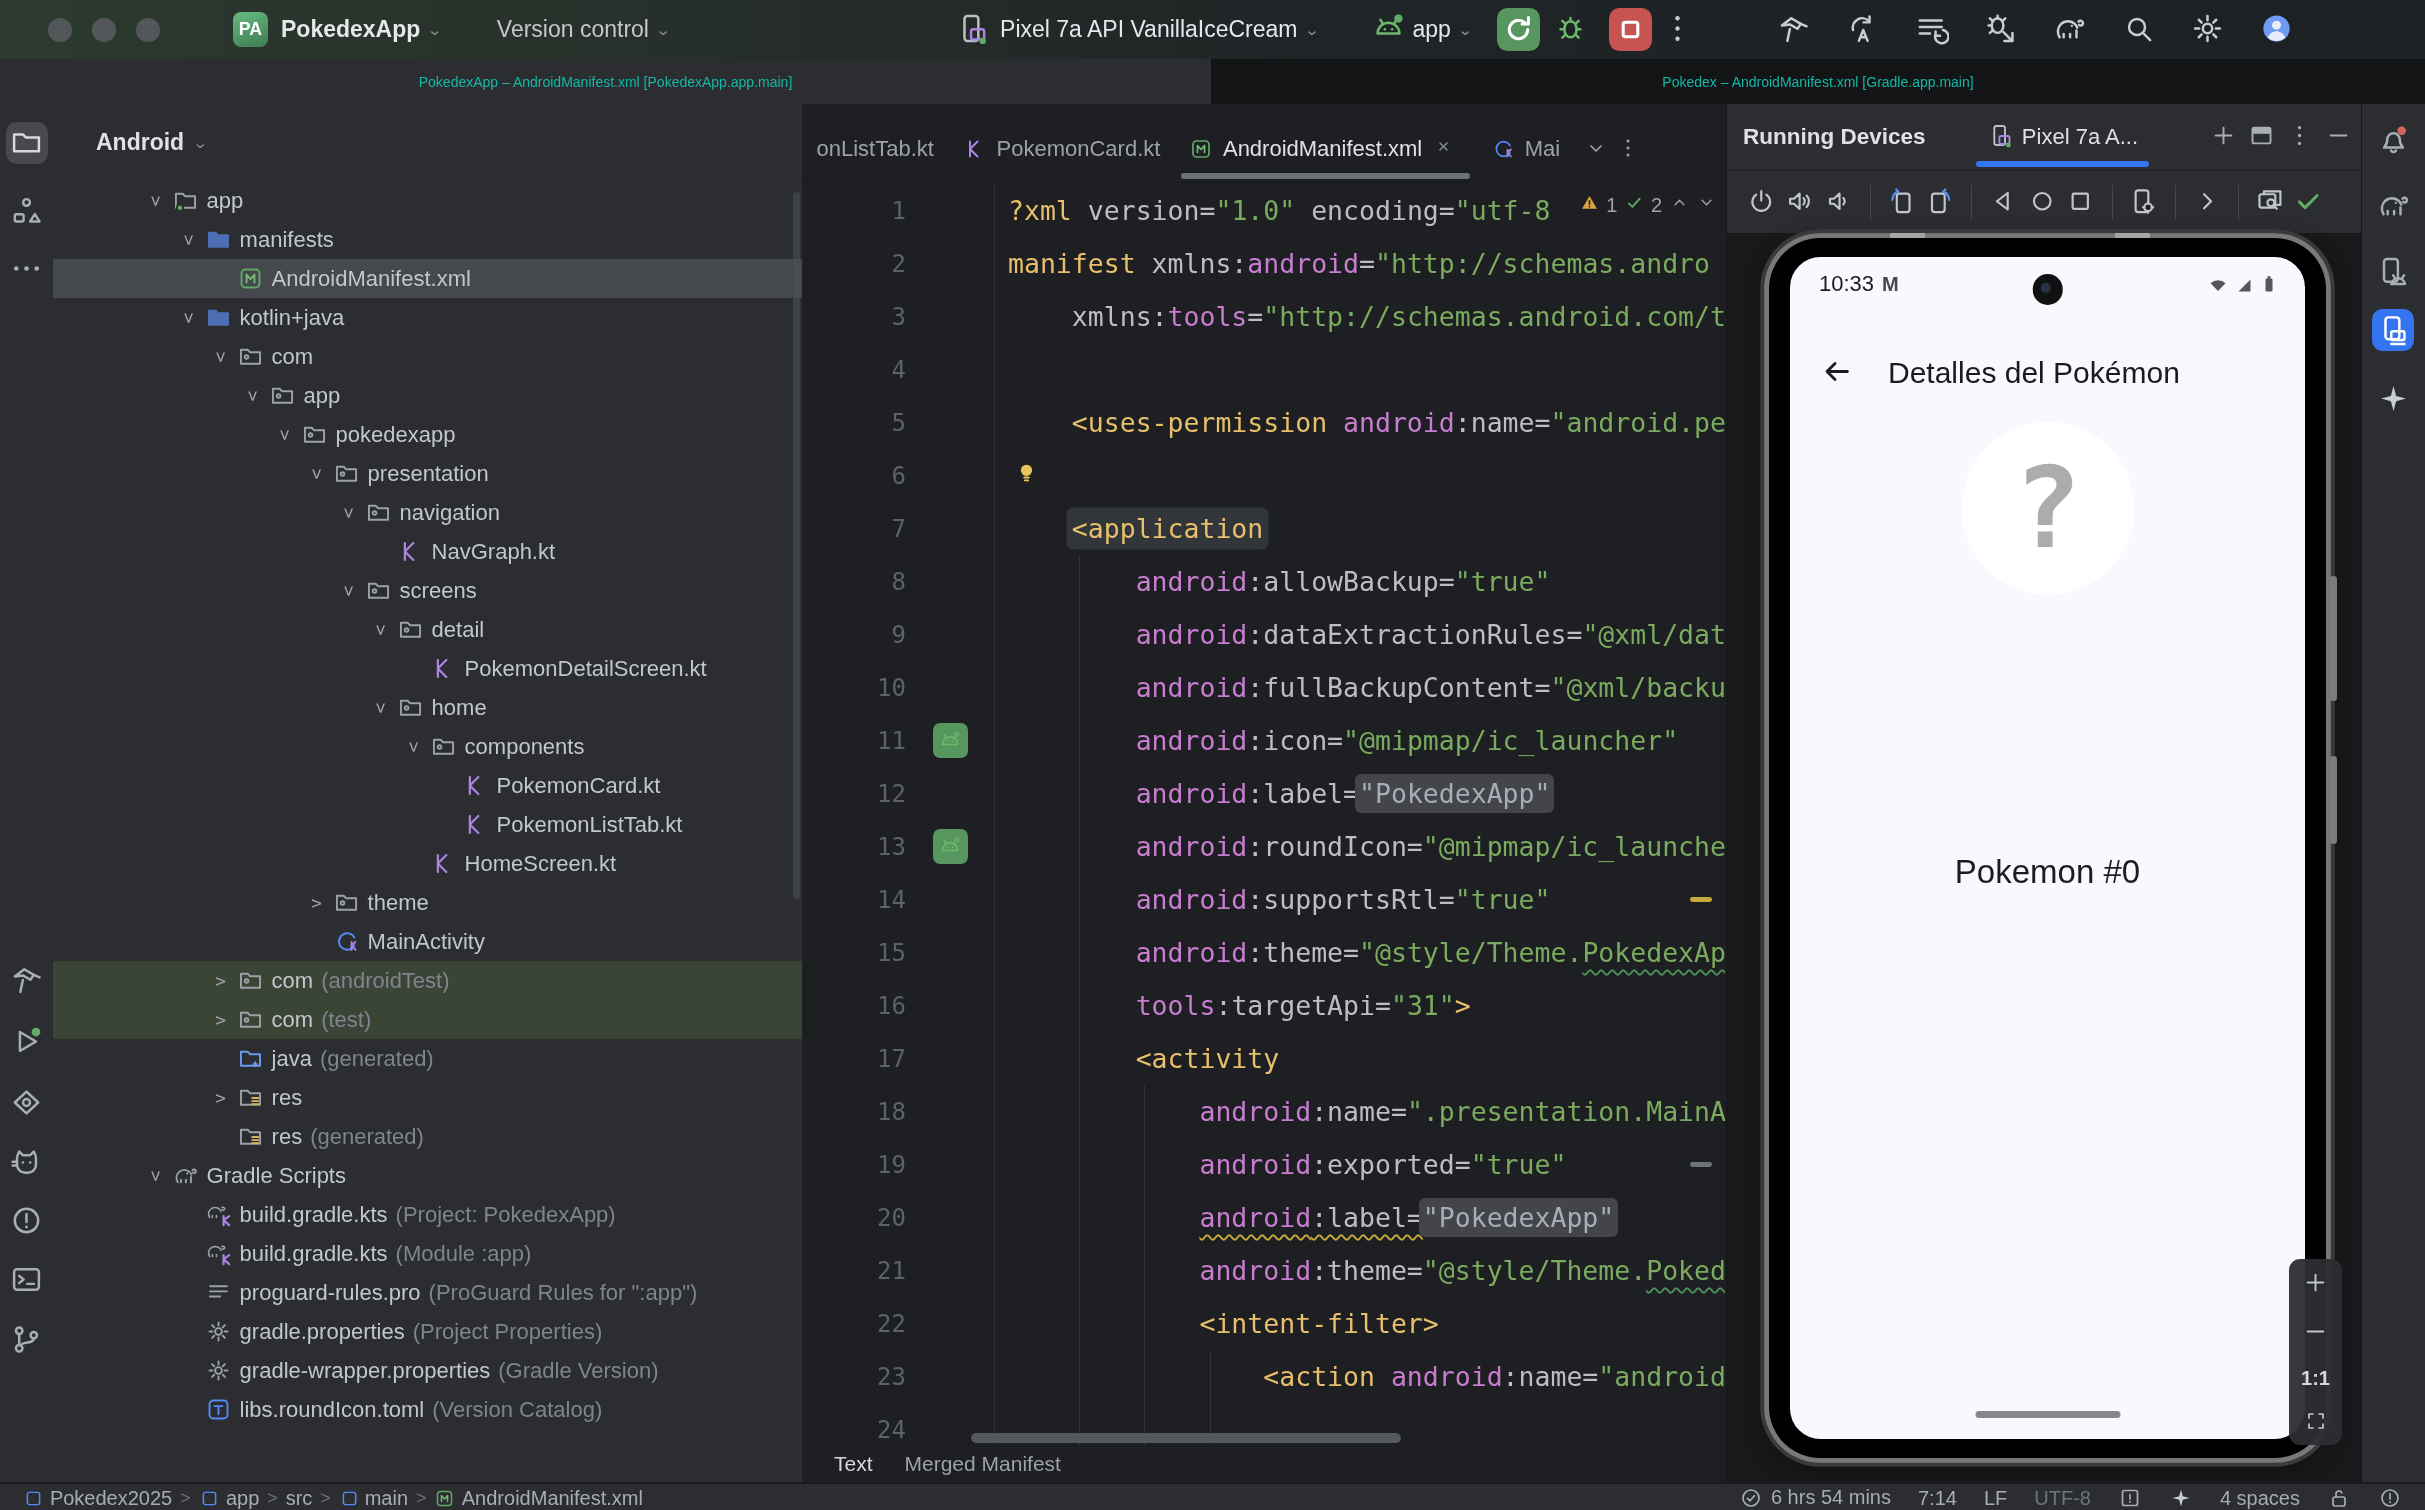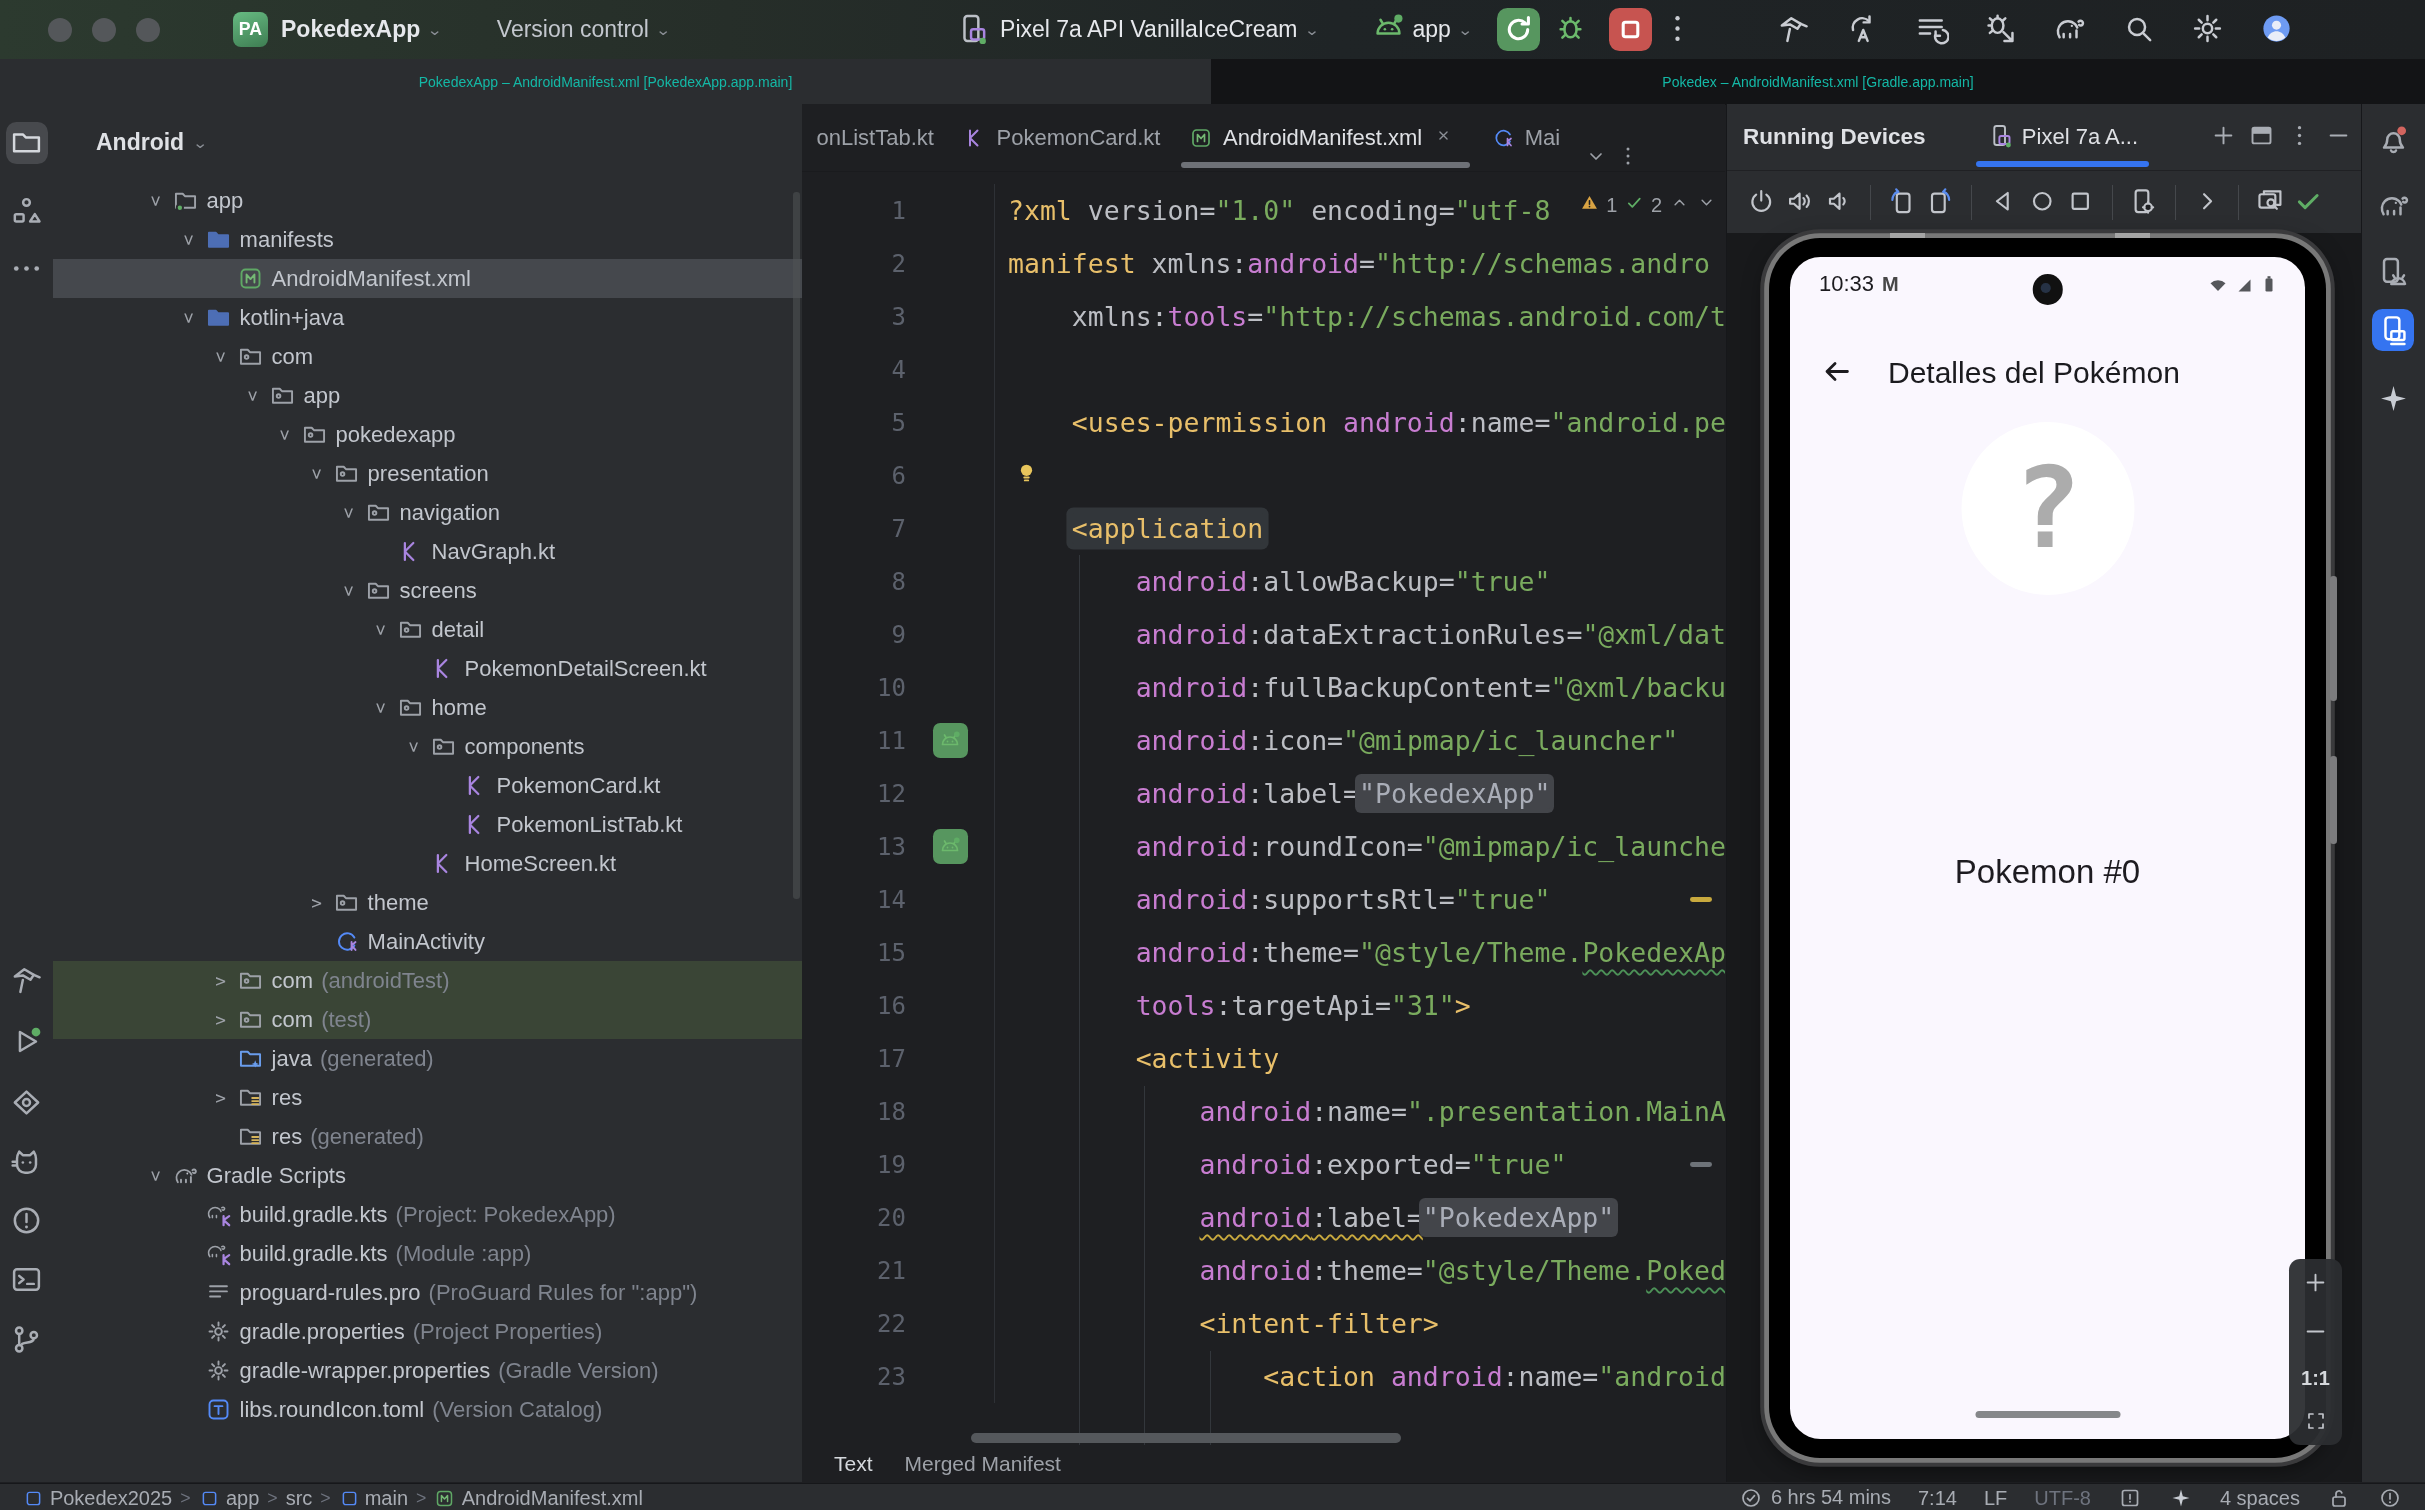--- a/index.html
+++ b/index.html
@@ -53,21 +53,21 @@
   .trow .arrow{width:29px;color:#9DA1A8;font-size:17.7px;display:inline-flex;justify-content:center;font-family:"DejaVu Sans Mono",monospace;}
   .trow .arrow.open{transform:rotate(90deg);}
   .trow .ticon{width:27px;height:27px;margin:0 8px 0 1.6px;}
   .trow .sfx{color:#7F848E;margin-left:8px;}
   .trow.sel{background:#45484D;}
   .trow.green{background:#3A4536;}
   #proj-scroll{position:absolute;right:2.4px;top:88px;width:6.4px;height:707px;background:#505356;border-radius:3.2px;opacity:.55;}
 
   
   #editor{left:802px;top:104px;width:923px;height:1378px;background:#1E1F22;overflow:hidden;}
-  #tabbar{position:absolute;left:0;top:1px;right:0;height:66px;display:flex;align-items:flex-end;border-bottom:0.8px solid #1A1B1E;}
+  #tabbar{position:absolute;left:0;top:12px;right:0;height:66px;display:flex;align-items:center;border-bottom:0.8px solid #1A1B1E;}
   .etab{display:flex;align-items:center;height:100%;padding:0 14.5px;font-size:22px;color:#9DA1A8;position:relative;white-space:nowrap;}
   .etab .ic{margin-right:9.6px;}
   .etab.active{color:#DFE1E5;}
   .etab.active::after{content:"";position:absolute;left:6.4px;right:6.4px;bottom:3.2px;height:5.6px;border-radius:3.2px;background:#6E7177;}
   .etab .close{margin-left:11.3px;color:#8C9097;}
   #codewrap{position:absolute;left:0;top:80px;right:0;height:1274px;overflow:hidden;}
   .cl{height:53px;display:flex;align-items:center;position:relative;}
   .cl .gnum{width:104px;text-align:right;font-family:"DejaVu Sans Mono",monospace;font-size:24px;color:#5C616C;flex:0 0 auto;}
   .cl .gic{width:88px;display:flex;justify-content:center;flex:0 0 auto;}
   .cl .ct{border-left:0.8px solid #2E3136;height:100%;display:flex;align-items:center;padding-left:13px;flex:1;
@@ -888,20 +888,25 @@
         </div>
         <div class="cl">
           <span class="gnum">22</span>
           <span class="gic"></span>
           <span class="ct"><span class="t">            &lt;intent-filter&gt;</span></span>
         </div>
         <div class="cl">
           <span class="gnum">23</span>
           <span class="gic"></span>
           <span class="ct"><span class="t">                &lt;action</span><span class="n"> android</span><span class="a">:name=</span><span class="s">"android</span></span>
+        </div>
+        <div class="cl">
+          <span class="gnum">24</span>
+          <span class="gic"></span>
+          <span class="ct"></span>
         </div>
       <div class="guide" style="left:277px;top:371px;bottom:0"></div>
       <div class="guide" style="left:342px;top:902px;bottom:0"></div>
       <div class="guide" style="left:408px;top:1167px;bottom:0"></div>
     </div>
     <div id="inspect">
       <span id="ic-warn"><span class="ic s26">
             <svg viewBox="0 0 24 24" fill="none" stroke="currentColor" stroke-width="1.7" stroke-linecap="round" stroke-linejoin="round">
               <path d="M12 4.5L20.5 19h-17z" fill="#D9A343" stroke="none"></path>
               <path d="M12 10v4" stroke="#1E1F22" stroke-width="1.8"></path>

